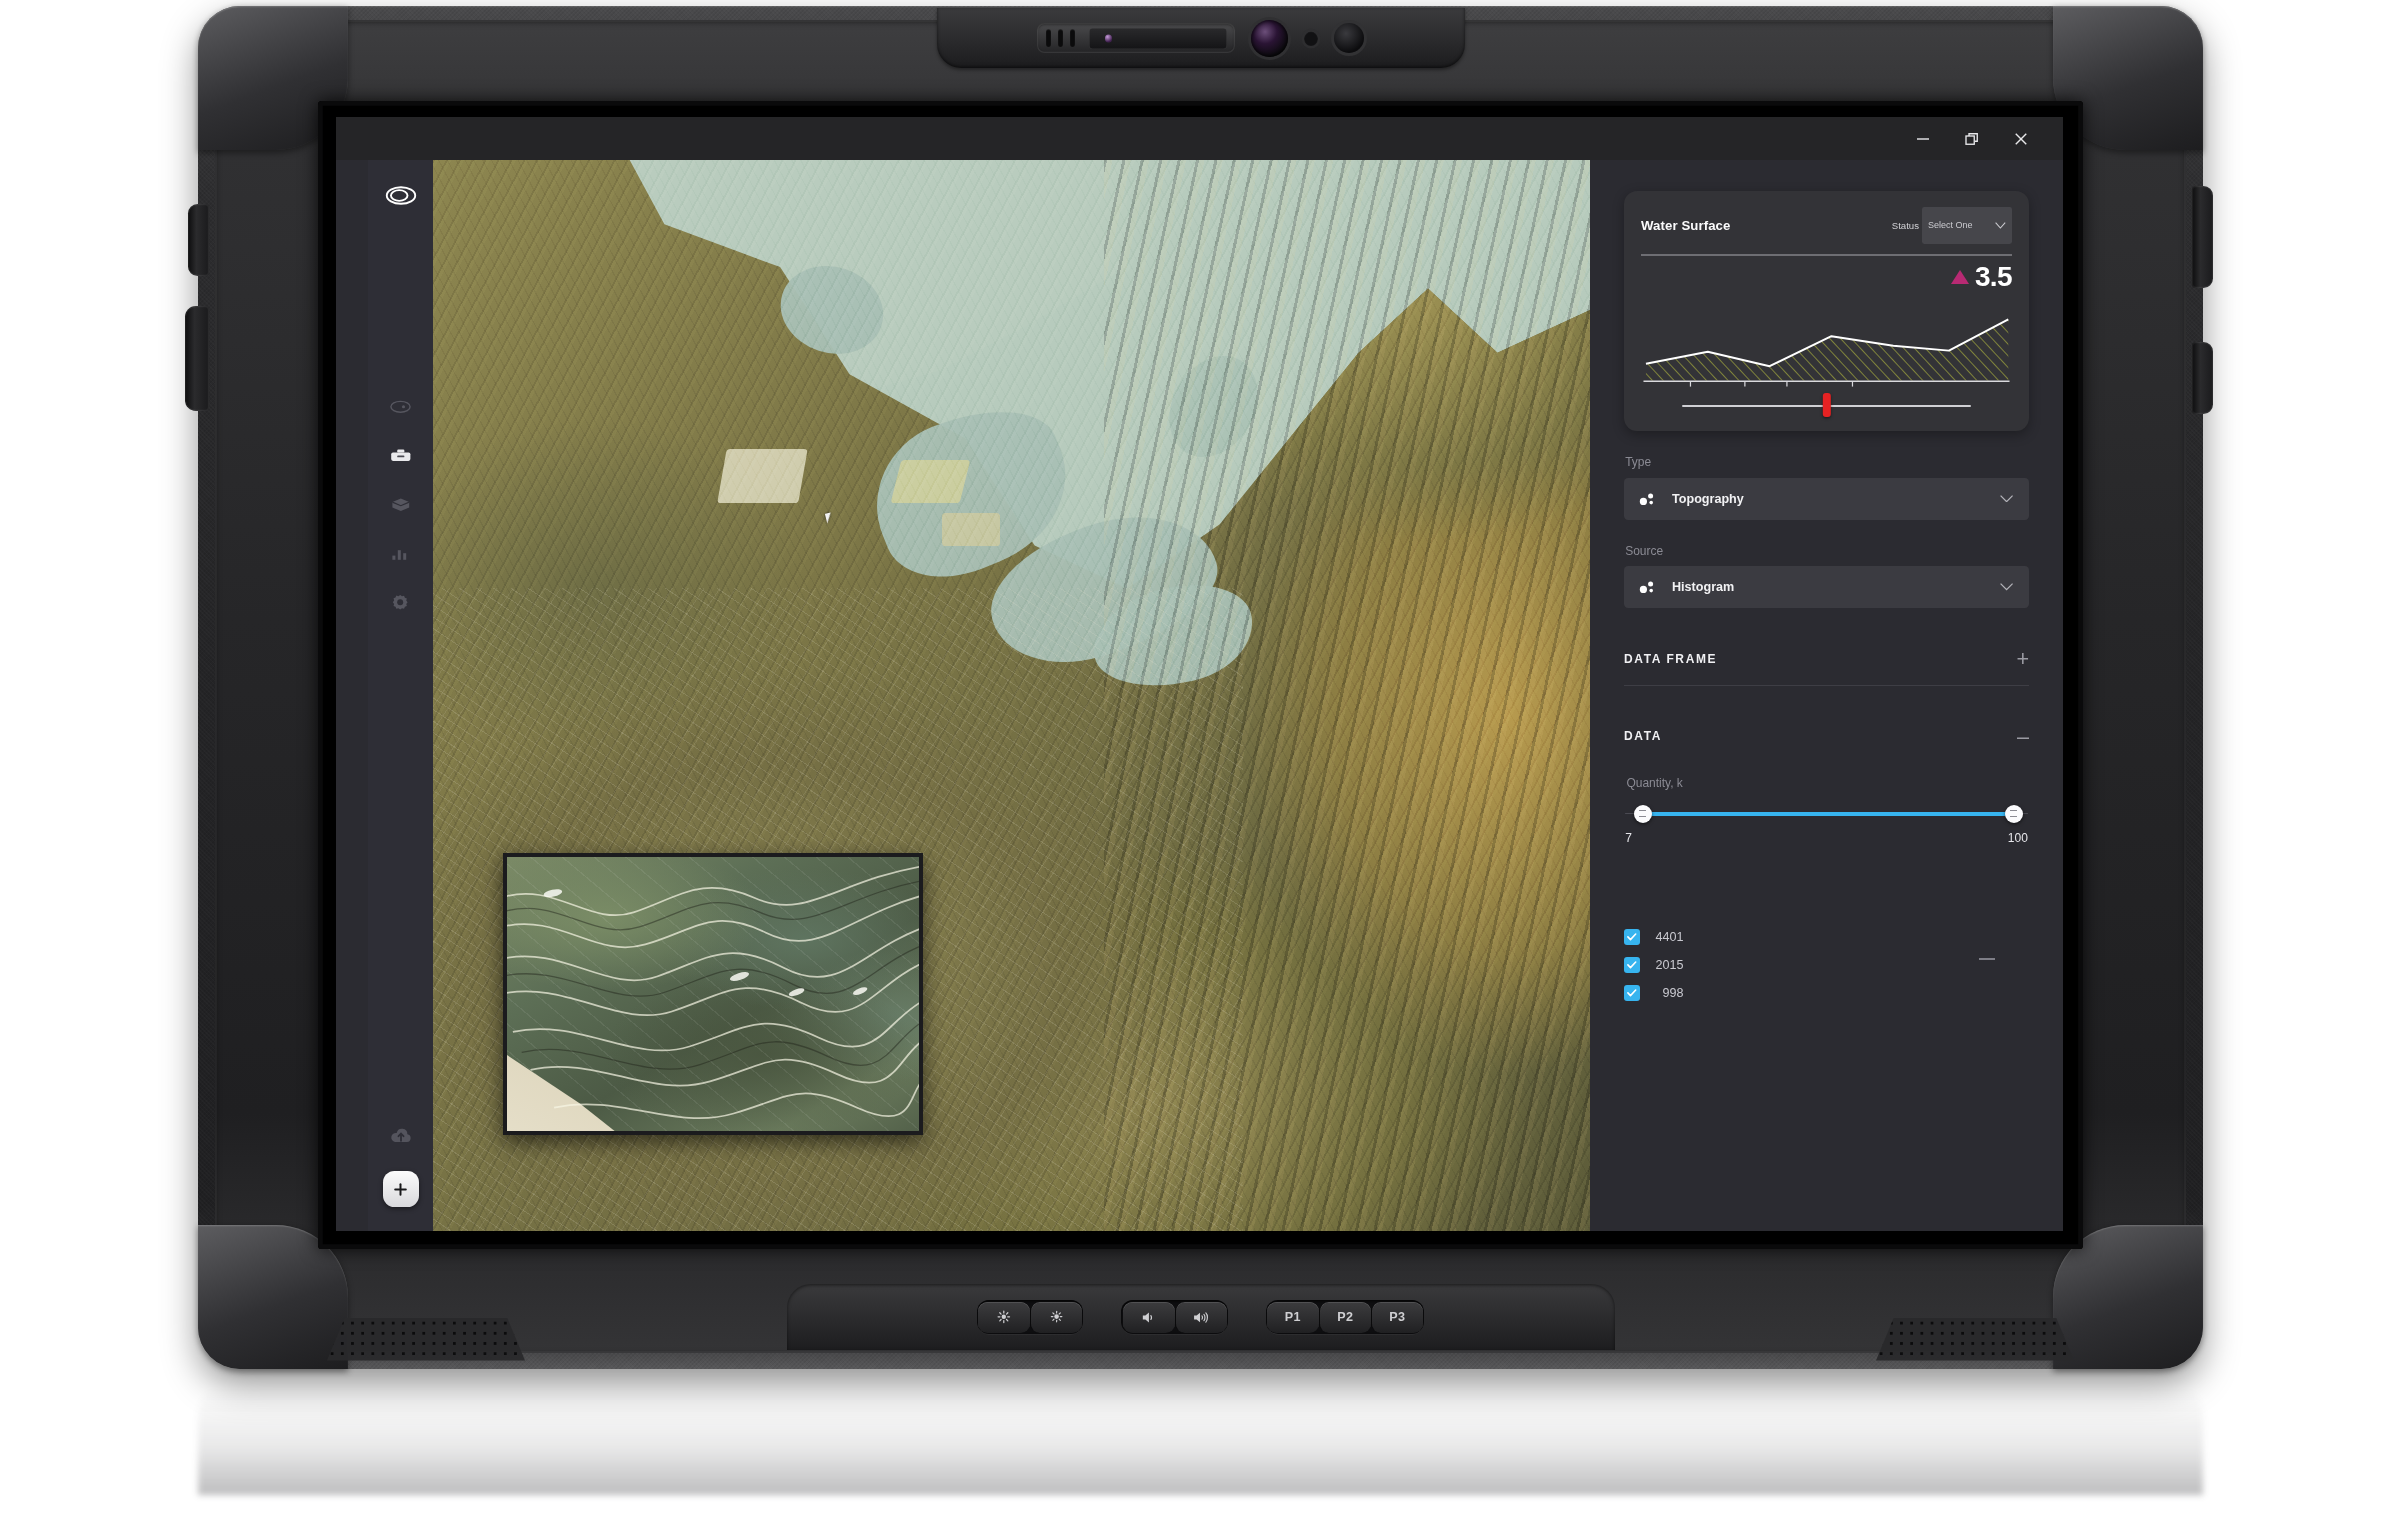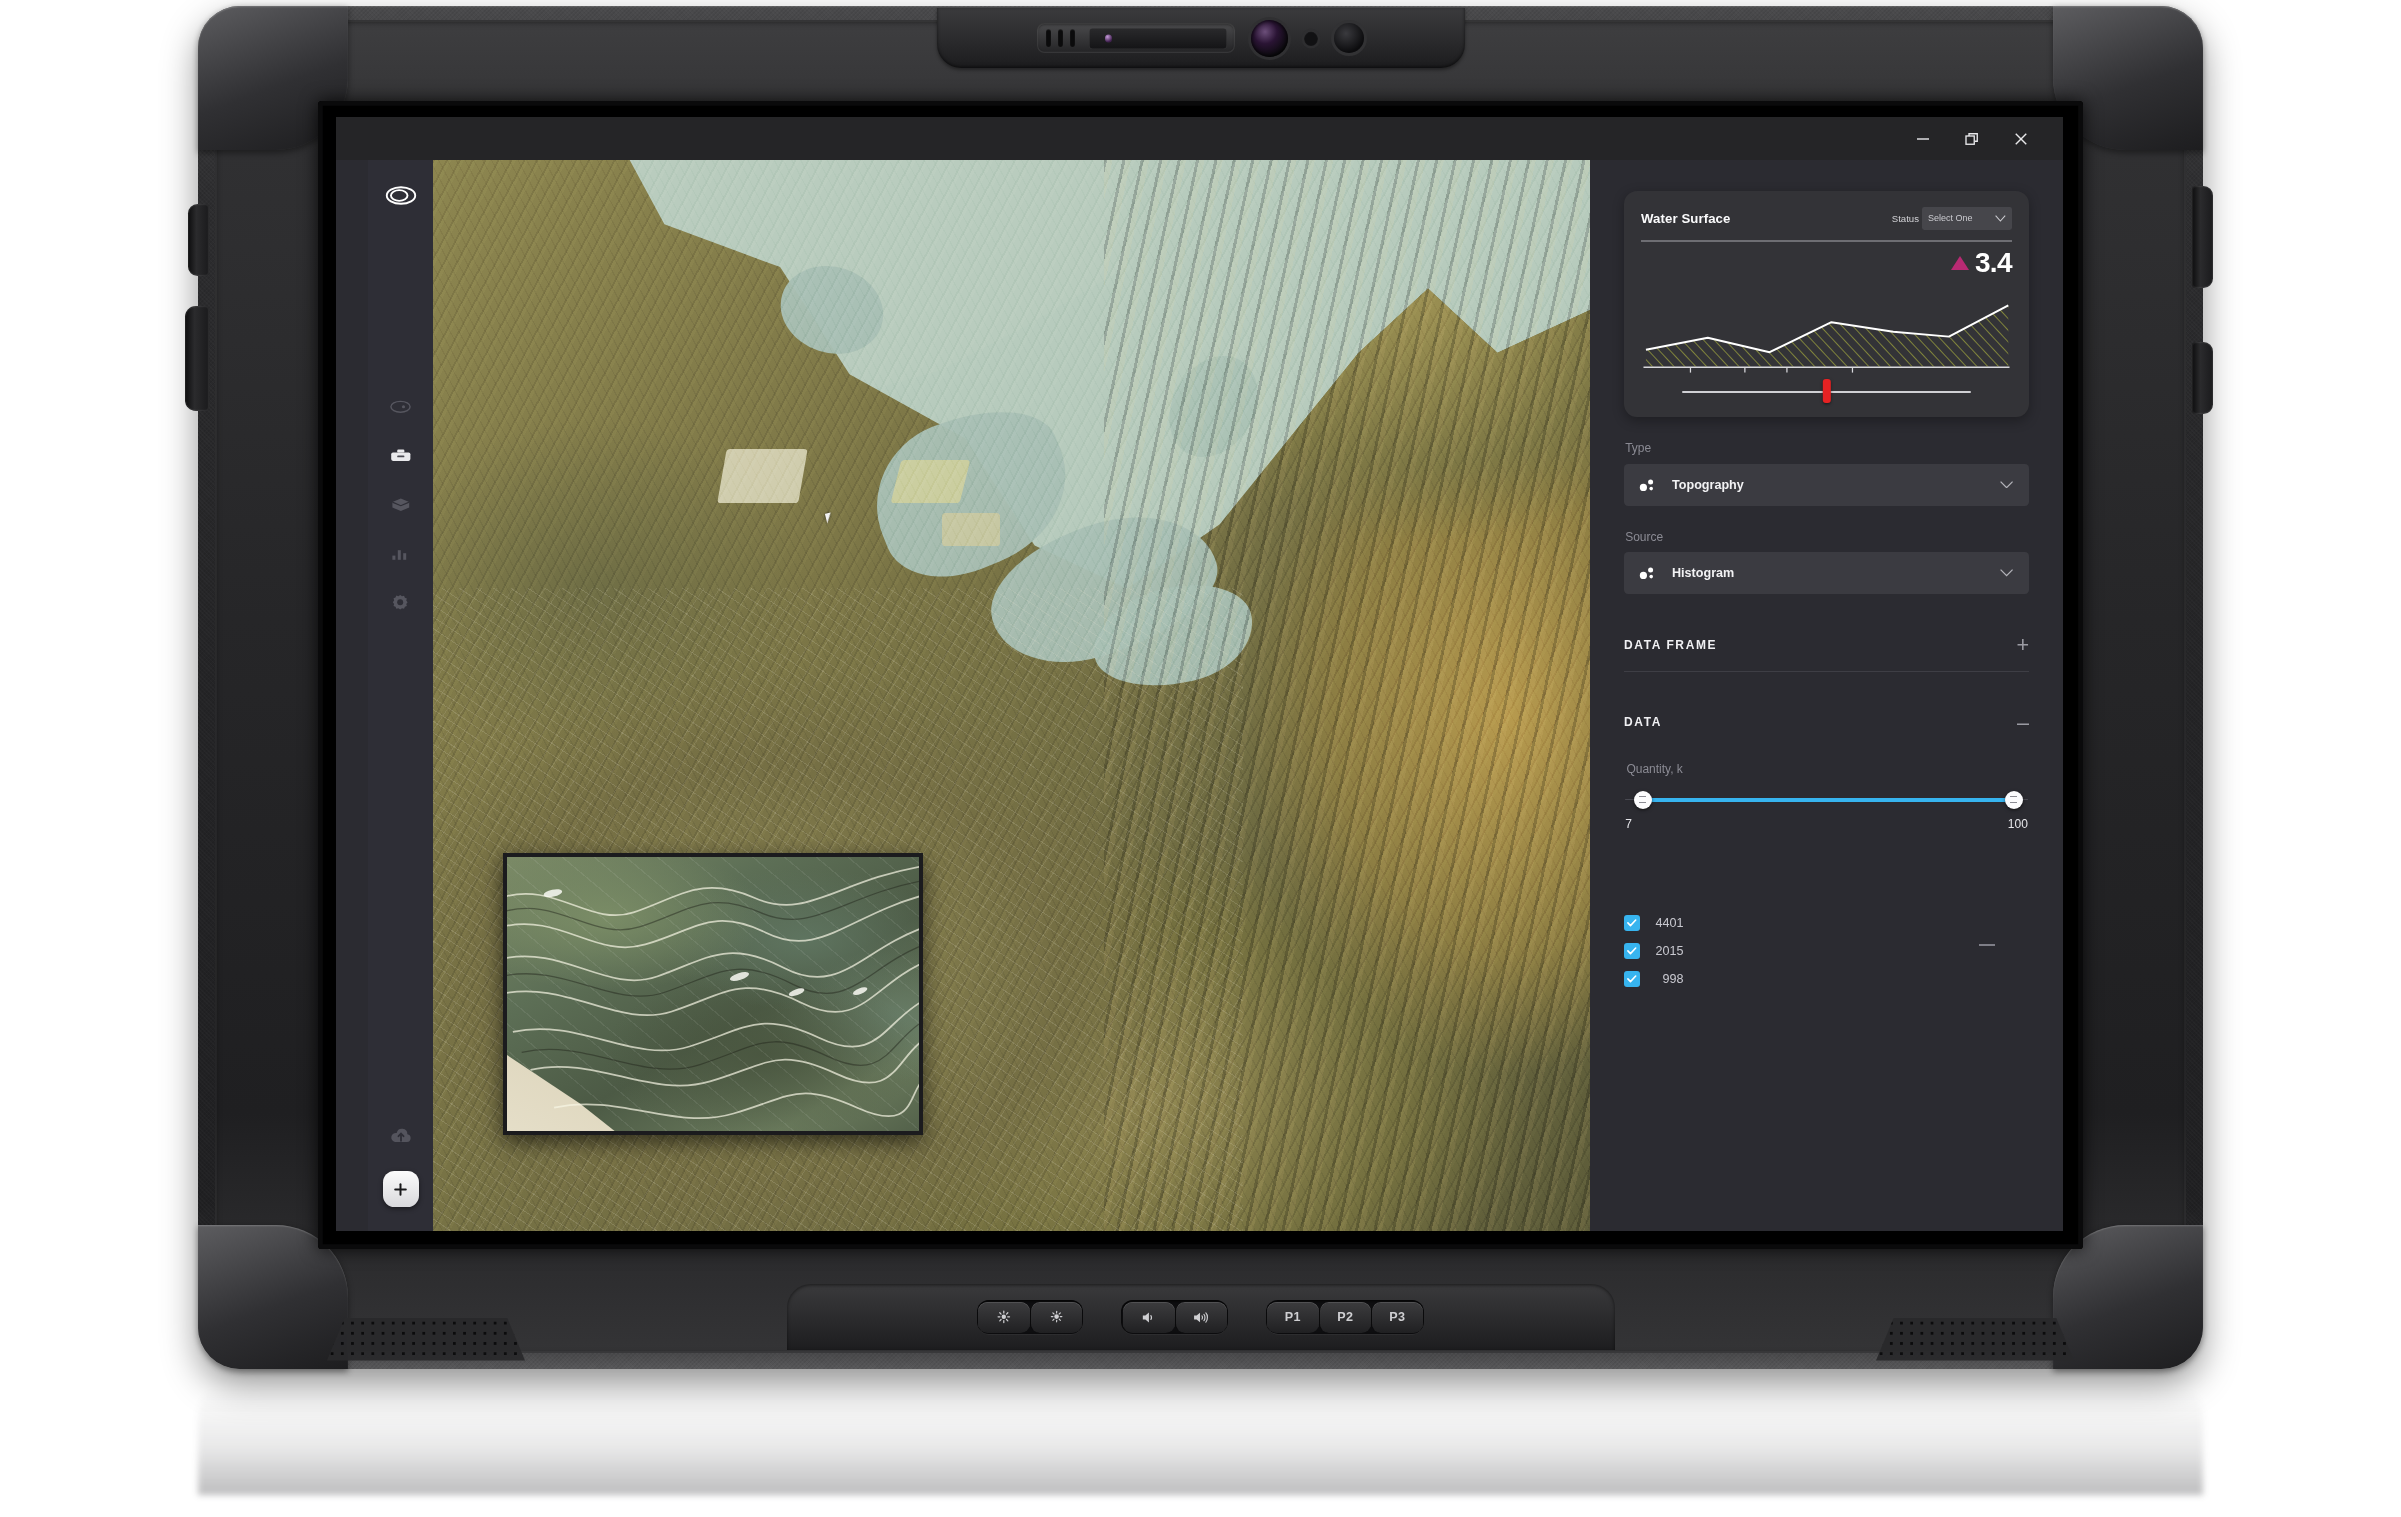--- a/index.html
+++ b/index.html
@@ -271,21 +271,21 @@
 
   .card{
     background:#333337; border-radius:13.2px; padding:15.6px 17px 13.2px 17px;
     box-shadow: 0 3.6px 12px rgba(0,0,0,.3);
   }
   .card-head{ display:flex; align-items:center; justify-content:space-between; }
   .card-title{ color:#fbfbfc; font-size:13.2px; font-weight:bold; letter-spacing:0.1px; }
   .status-wrap{ display:flex; align-items:center; gap:3px; }
   .status-label{ color:#d2d2d6; font-size:9.6px; }
   .status-select{
-    width:90px; height:23px; background:#46464b; border-radius:2.4px;
+    width:90px; height:37px; background:#46464b; border-radius:2.4px;
     display:flex; align-items:center; justify-content:space-between;
     padding:0 6px; color:#cbcbd0; font-size:9px;
   }
   .chev{ color:#cbcbd0; }
   .card-rule{ height:1.2px; background:#6e6e73; margin:10.8px 0 3.6px 0; }
 
   .delta-row{ display:flex; justify-content:flex-end; align-items:center; gap:5.4px; margin-top:7.2px; }
   .tri-up{ width:0;height:0; border-left:9px solid transparent; border-right:9px solid transparent;
            border-bottom:14.4px solid #b82a73; }
   .delta-val{ color:#fff; font-size:28px; font-weight:bold; line-height:1; letter-spacing:-0.6px; }
@@ -604,21 +604,21 @@
                     <polyline points="1,1 9,10 17,1" fill="none" stroke="currentColor" stroke-width="1.8"></polyline>
                   </svg>
                 </div>
               </div>
             </div>
 
             <div class="card-rule"></div>
 
             <div class="delta-row">
               <div class="tri-up"></div>
-              <div class="delta-val">3.4</div>
+              <div class="delta-val">3.5</div>
             </div>
 
             <div class="chart-box">
               <svg viewBox="0 0 600 150" preserveAspectRatio="none">
                 <defs>
                   <pattern id="hatch" width="13" height="13" patternTransform="rotate(-42)" patternUnits="userSpaceOnUse">
                     <line x1="0" y1="0" x2="0" y2="13" stroke="#9aa03d" stroke-width="2.4"></line>
                   </pattern>
                 </defs>
                 <path d="M8,108 L108,88 L208,112 L308,62 L408,78 L498,86 L594,34 L594,136 L8,136 Z" fill="url(#hatch)"></path>

